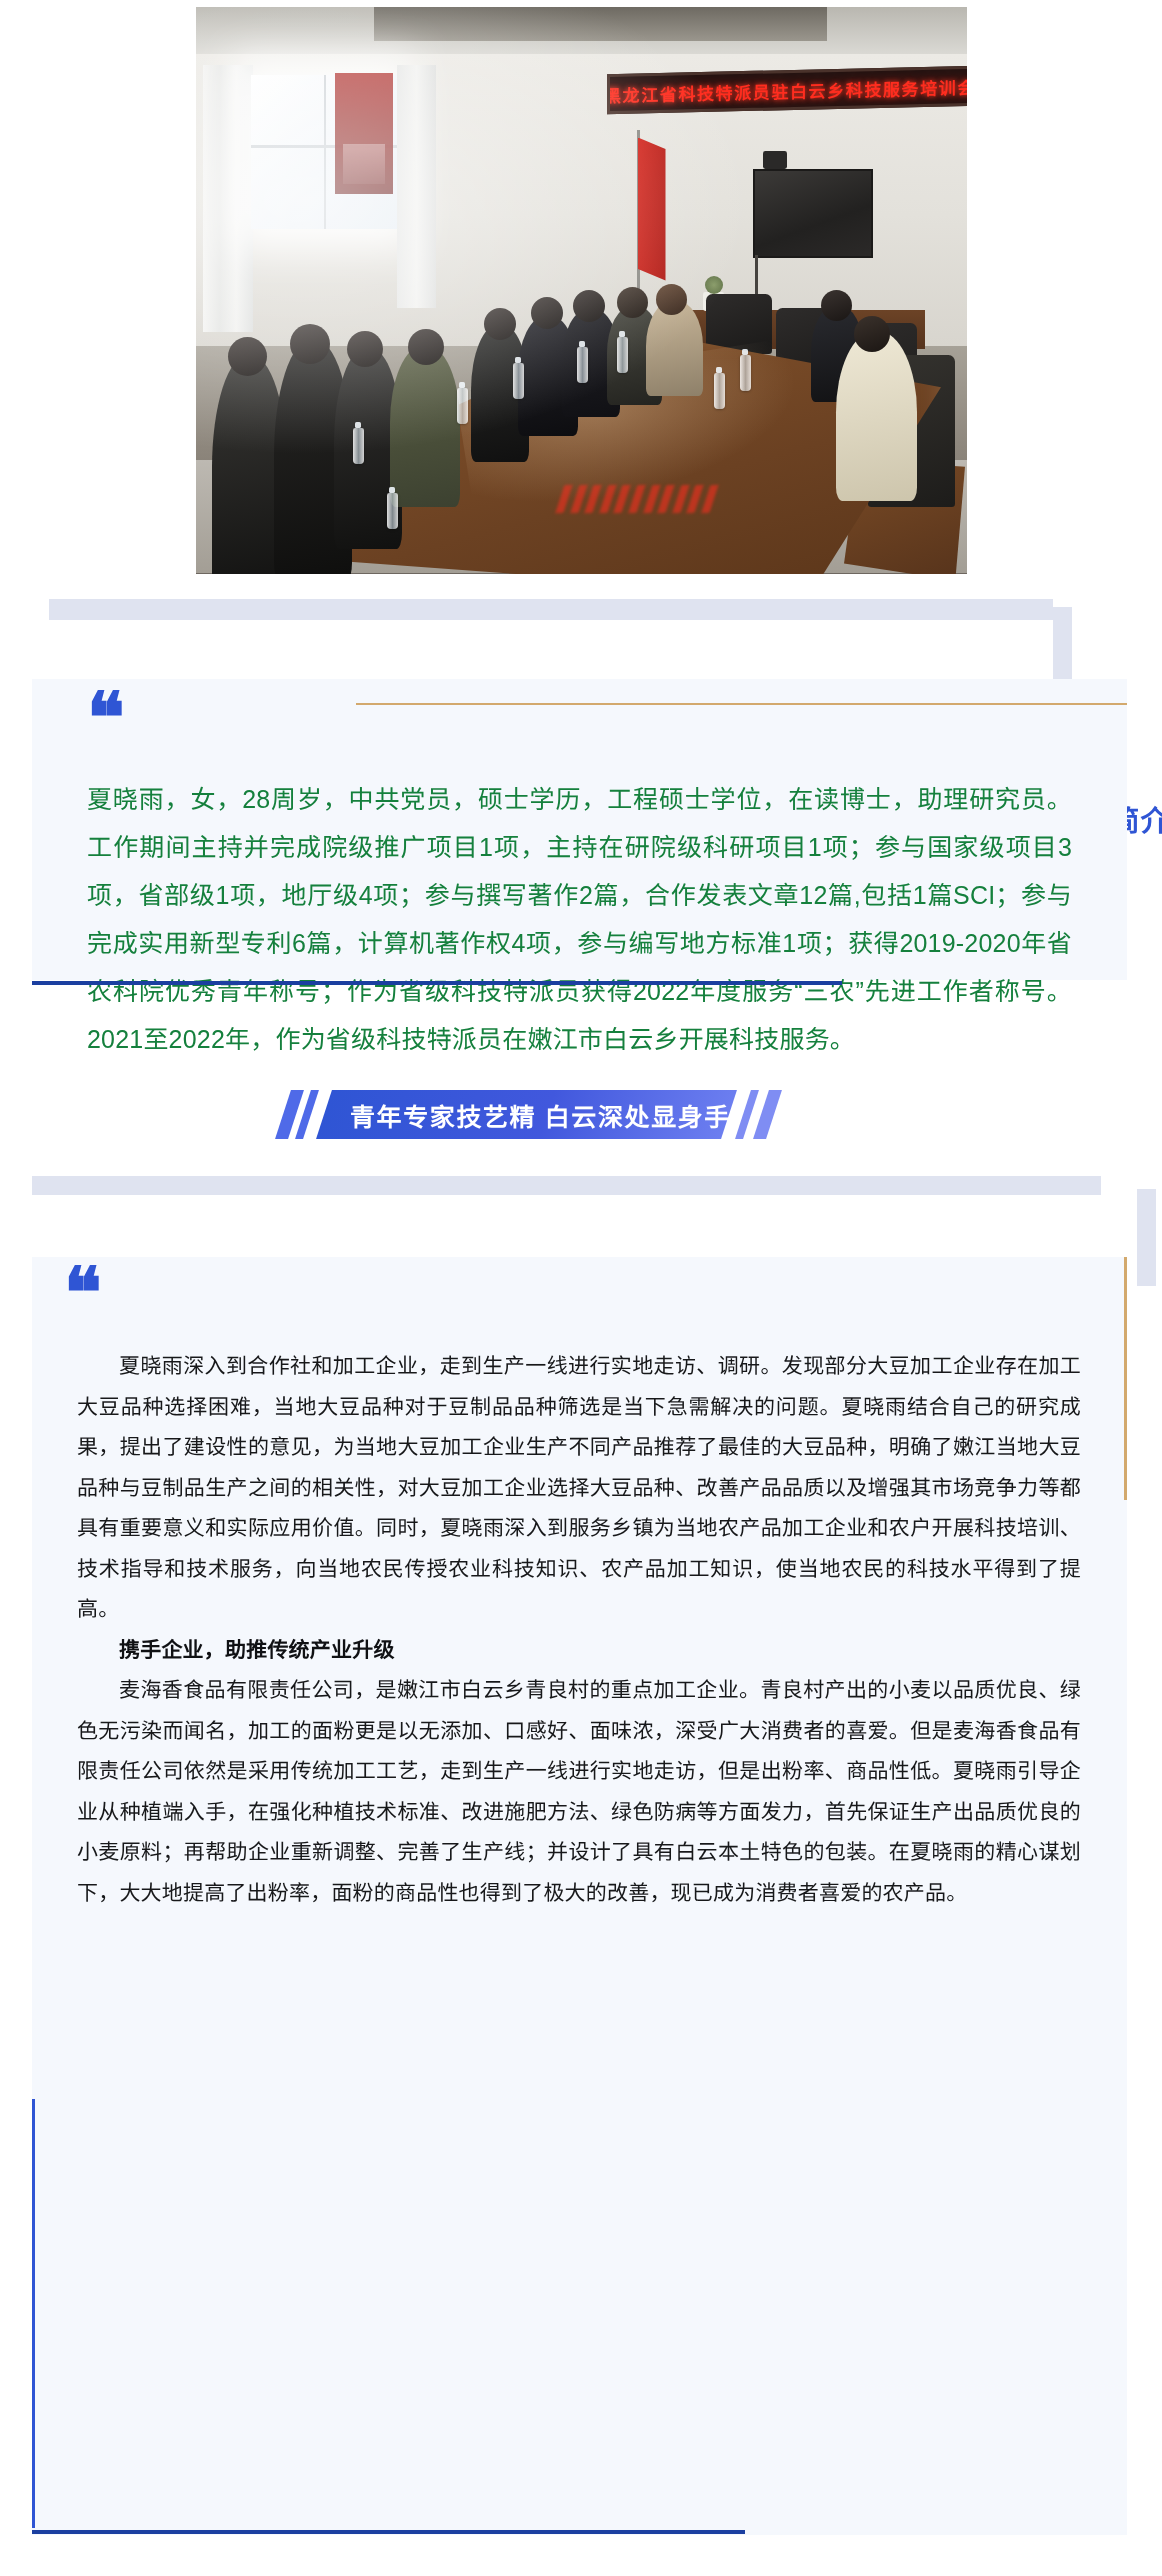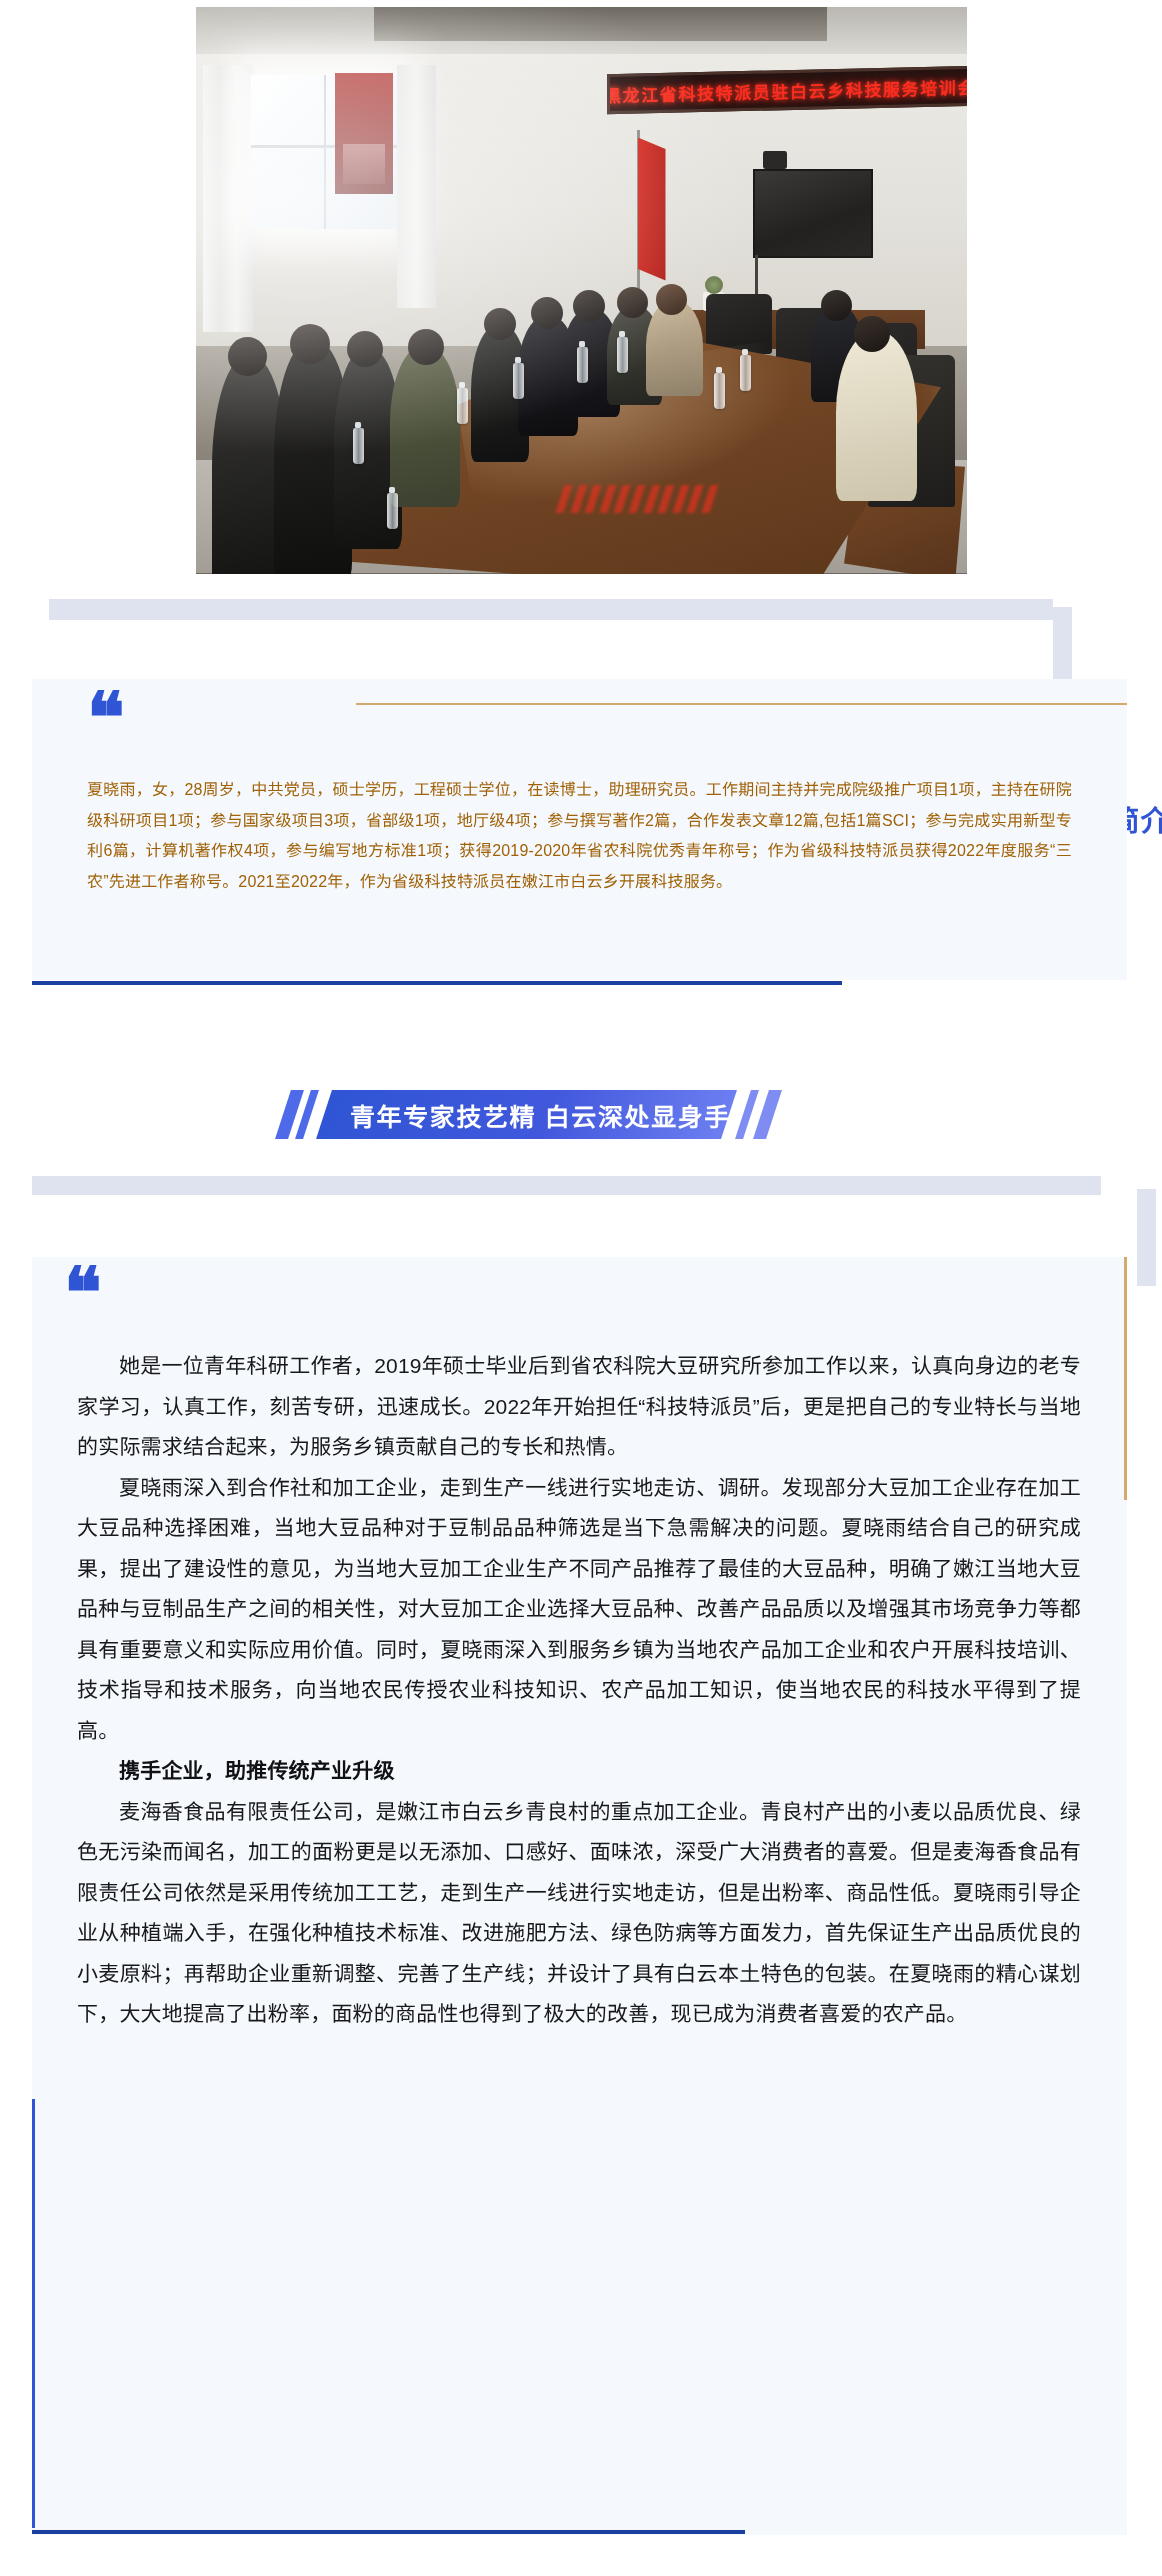--- a/index.html
+++ b/index.html
@@ -167,21 +167,21 @@
     box-sizing:border-box;
   }
   .pc-goldline{position:absolute;left:324px;top:24px;width:771px;height:2.4px;background:#d3a96d;}
   .pc-quote{
     position:absolute;left:55px;top:11.3px;
     font-size:70px;line-height:.8;color:#2f55d4;font-weight:bold;
     font-family:"DejaVu Serif","Liberation Serif",serif;
   }
   .pc-body{
     position:absolute;left:55px;top:96px;width:985px;
-    font-size:16px;line-height:1.92;color:#a16207;text-align:justify;
+    font-size:25px;line-height:1.92;color:#15803d;text-align:justify;
     letter-spacing:0.2px;
   }
   .pc-bottom-blue{position:absolute;left:32px;top:981px;width:810px;height:4px;background:#1b3fa0;}
 
   
   .banner-zone{position:absolute;left:0;top:1053px;width:1163px;height:97px;}
   .bn-slash{position:absolute;top:37px;height:49px;background:#4f6ae8;}
   .bn-s1{left:283px;width:13px;transform:skewX(-18deg);}
   .bn-s2{left:303px;width:8px;transform:skewX(-18deg);}
   .bn-main{
@@ -332,21 +332,20 @@
   </div>
 
   <div class="art-deco-top"></div>
   <div class="art-deco-right"></div>
 
   <div class="article-card">
     <div class="ac-goldline"></div>
     <div class="ac-leftline"></div>
     <div class="ac-quote">❝</div>
     <div class="ac-body" id="article-body">
-        <p>她是一位青年科研工作者，2019年硕士毕业后到省农科院大豆研究所参加工作以来，认真向身边的老专家学习，认真工作，刻苦专研，迅速成长。2022年开始担任“科技特派员”后，更是把自己的专业特长与当地的实际需求结合起来，为服务乡镇贡献自己的专长和热情。</p>
         <p>夏晓雨深入到合作社和加工企业，走到生产一线进行实地走访、调研。发现部分大豆加工企业存在加工大豆品种选择困难，当地大豆品种对于豆制品品种筛选是当下急需解决的问题。夏晓雨结合自己的研究成果，提出了建设性的意见，为当地大豆加工企业生产不同产品推荐了最佳的大豆品种，明确了嫩江当地大豆品种与豆制品生产之间的相关性，对大豆加工企业选择大豆品种、改善产品品质以及增强其市场竞争力等都具有重要意义和实际应用价值。同时，夏晓雨深入到服务乡镇为当地农产品加工企业和农户开展科技培训、技术指导和技术服务，向当地农民传授农业科技知识、农产品加工知识，使当地农民的科技水平得到了提高。</p>
         <h3>携手企业，助推传统产业升级</h3>
         <p>麦海香食品有限责任公司，是嫩江市白云乡青良村的重点加工企业。青良村产出的小麦以品质优良、绿色无污染而闻名，加工的面粉更是以无添加、口感好、面味浓，深受广大消费者的喜爱。但是麦海香食品有限责任公司依然是采用传统加工工艺，走到生产一线进行实地走访，但是出粉率、商品性低。夏晓雨引导企业从种植端入手，在强化种植技术标准、改进施肥方法、绿色防病等方面发力，首先保证生产出品质优良的小麦原料；再帮助企业重新调整、完善了生产线；并设计了具有白云本土特色的包装。在夏晓雨的精心谋划下，大大地提高了出粉率，面粉的商品性也得到了极大的改善，现已成为消费者喜爱的农产品。</p>
       </div>
   </div>
   <div class="ac-bottom-blue"></div>
   <div class="art-deco-bottom"></div>
 
 </div>
 

